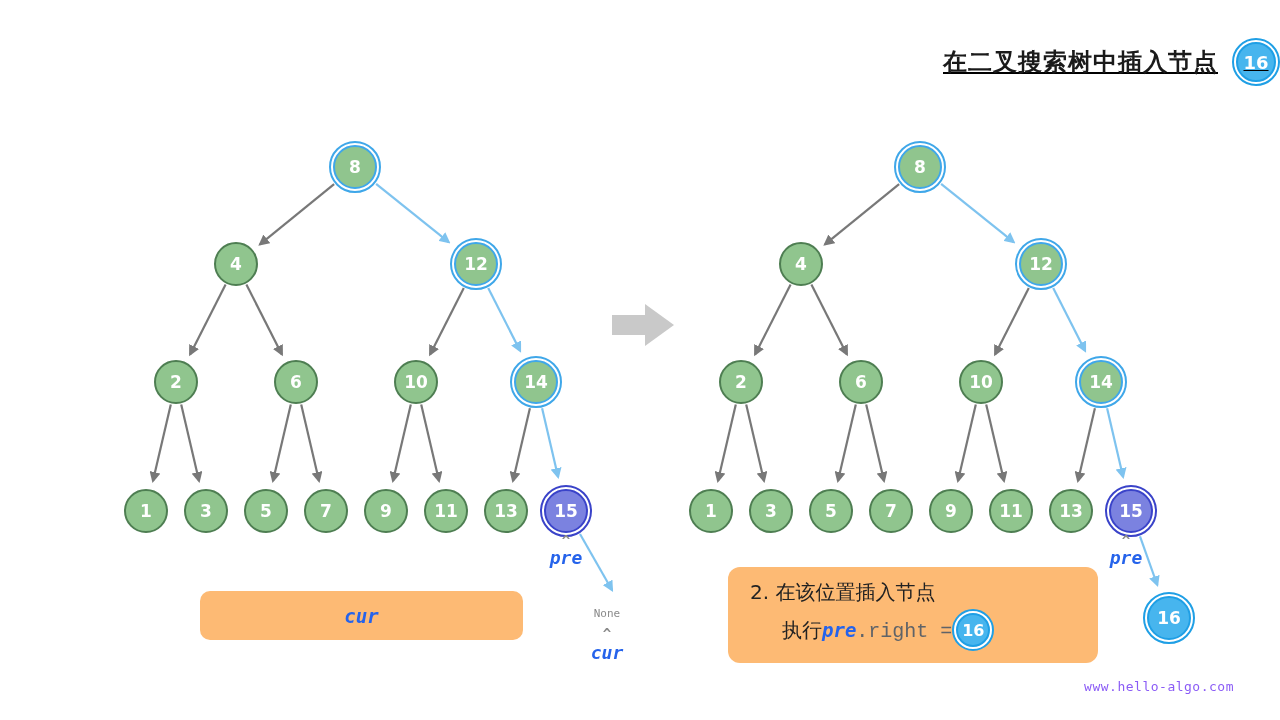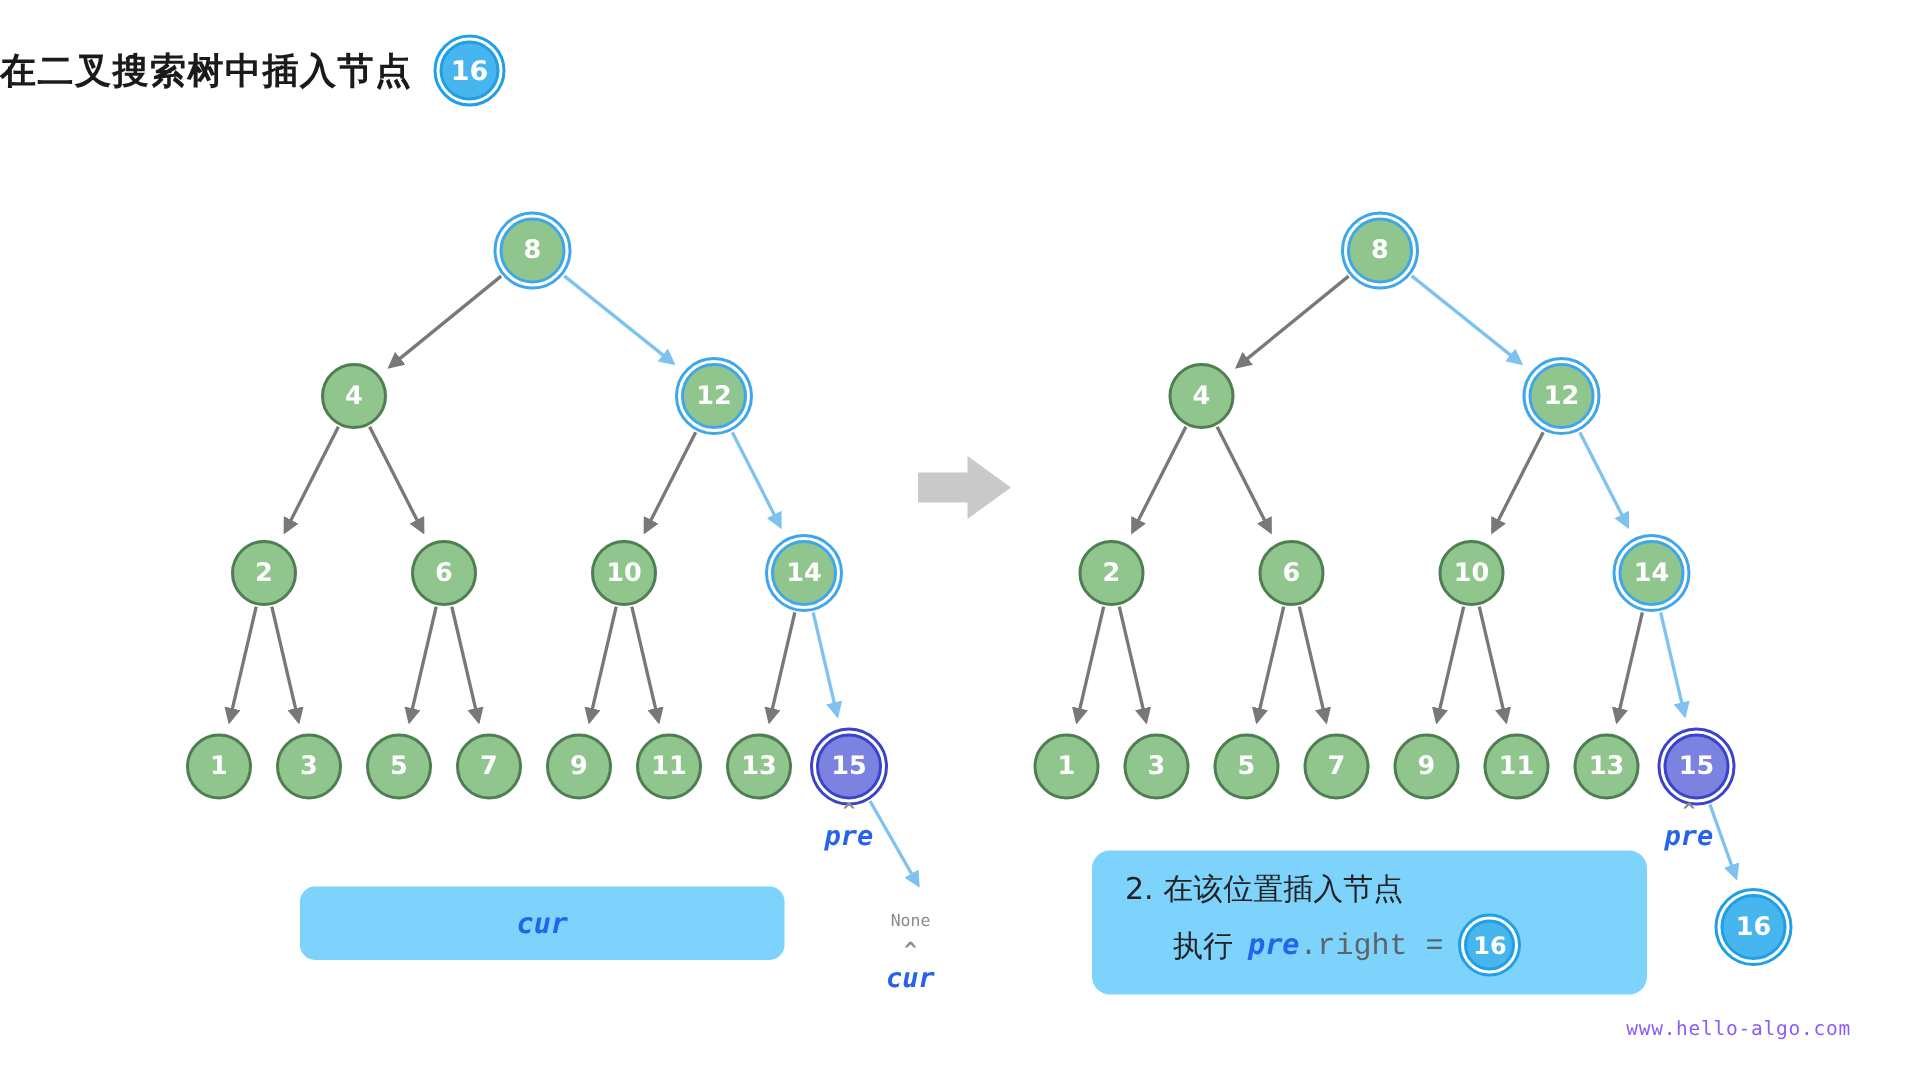--- a/index.html
+++ b/index.html
@@ -3,30 +3,30 @@
 <meta charset="utf-8">
 <style>
   html,body{margin:0;padding:0;background:#fff;}
   body{width:1280px;height:720px;font-family:"DejaVu Sans",sans-serif;}
   .stage{position:relative;width:1280px;height:720px;background:#fff;overflow:hidden;}
   #diagram{position:absolute;left:0;top:0;}
   .edge{stroke-width:2.2;fill:none;}
   .edge-gray{stroke:#787878;}
   .edge-blue{stroke:#7ec3ef;}
   .node-text{font-family:"DejaVu Sans",sans-serif;font-size:17px;font-weight:700;fill:#ffffff;text-anchor:middle;dominant-baseline:central;}
-  .title-row{position:absolute;top:23px;left:0;width:100%;display:flex;justify-content:flex-start;align-items:center;gap:14px;}
+  .title-row{position:absolute;top:38px;left:0;width:100%;display:flex;justify-content:flex-end;align-items:center;gap:14px;text-decoration:underline;}
   .title-text{font-size:24px;font-weight:700;color:#1a1a1a;letter-spacing:1px;}
   .ring-badge{display:inline-flex;border-radius:50%;border:2px solid #1f9fe5;padding:2px;background:#ffffff;}
   .badge-inner{display:flex;align-items:center;justify-content:center;border-radius:50%;background:#47b5ee;border:2px solid #1f9fe5;color:#fff;font-weight:700;}
   .badge-lg .badge-inner{width:36px;height:36px;font-size:18px;}
   .badge-sm .badge-inner{width:30px;height:30px;font-size:16px;}
-  .caption{position:absolute;background:#7dd3fc;color:#222;font-size:20px;}
+  .caption{position:absolute;background:#fdba74;color:#222;font-size:20px;}
   .caption1{left:200px;top:591px;width:323px;height:49px;border-radius:10px;display:flex;align-items:center;justify-content:center;gap:12px;}
   .caption2{left:728px;top:567px;width:370px;height:96px;border-radius:12px;display:flex;flex-direction:column;justify-content:space-evenly;padding:8px 10px 8px 22px;box-sizing:border-box;}
-  .cap-line2{display:flex;align-items:center;gap:10px;margin-left:32px;}
+  .cap-line2{display:flex;align-items:center;margin-left:32px;}
   .code-blue{font-family:"DejaVu Sans Mono",monospace;font-weight:700;color:#2563eb;font-size:19px;font-style:italic;}
   .code-gray{font-family:Liberation Mono, monospace;color:#5f6368;font-size:20px;}
   .node-label{position:absolute;width:80px;text-align:center;line-height:1.1;}
   .caret{font-family:"DejaVu Sans Mono",monospace;color:#8a8a8a;font-size:14px;font-weight:700;line-height:13px;}
   .node-label .code-blue{font-size:18px;line-height:20px;}
   .none-text{font-family:"DejaVu Sans Mono",monospace;color:#8a8a8a;font-size:11px;line-height:22px;margin-bottom:3px;}
   .cur-caret{margin-bottom:2px;}
   .watermark{position:absolute;top:679px;right:46px;font-family:"DejaVu Sans Mono",monospace;font-size:13px;color:#8b5cf6;letter-spacing:.5px;}
 </style>
 </head>

